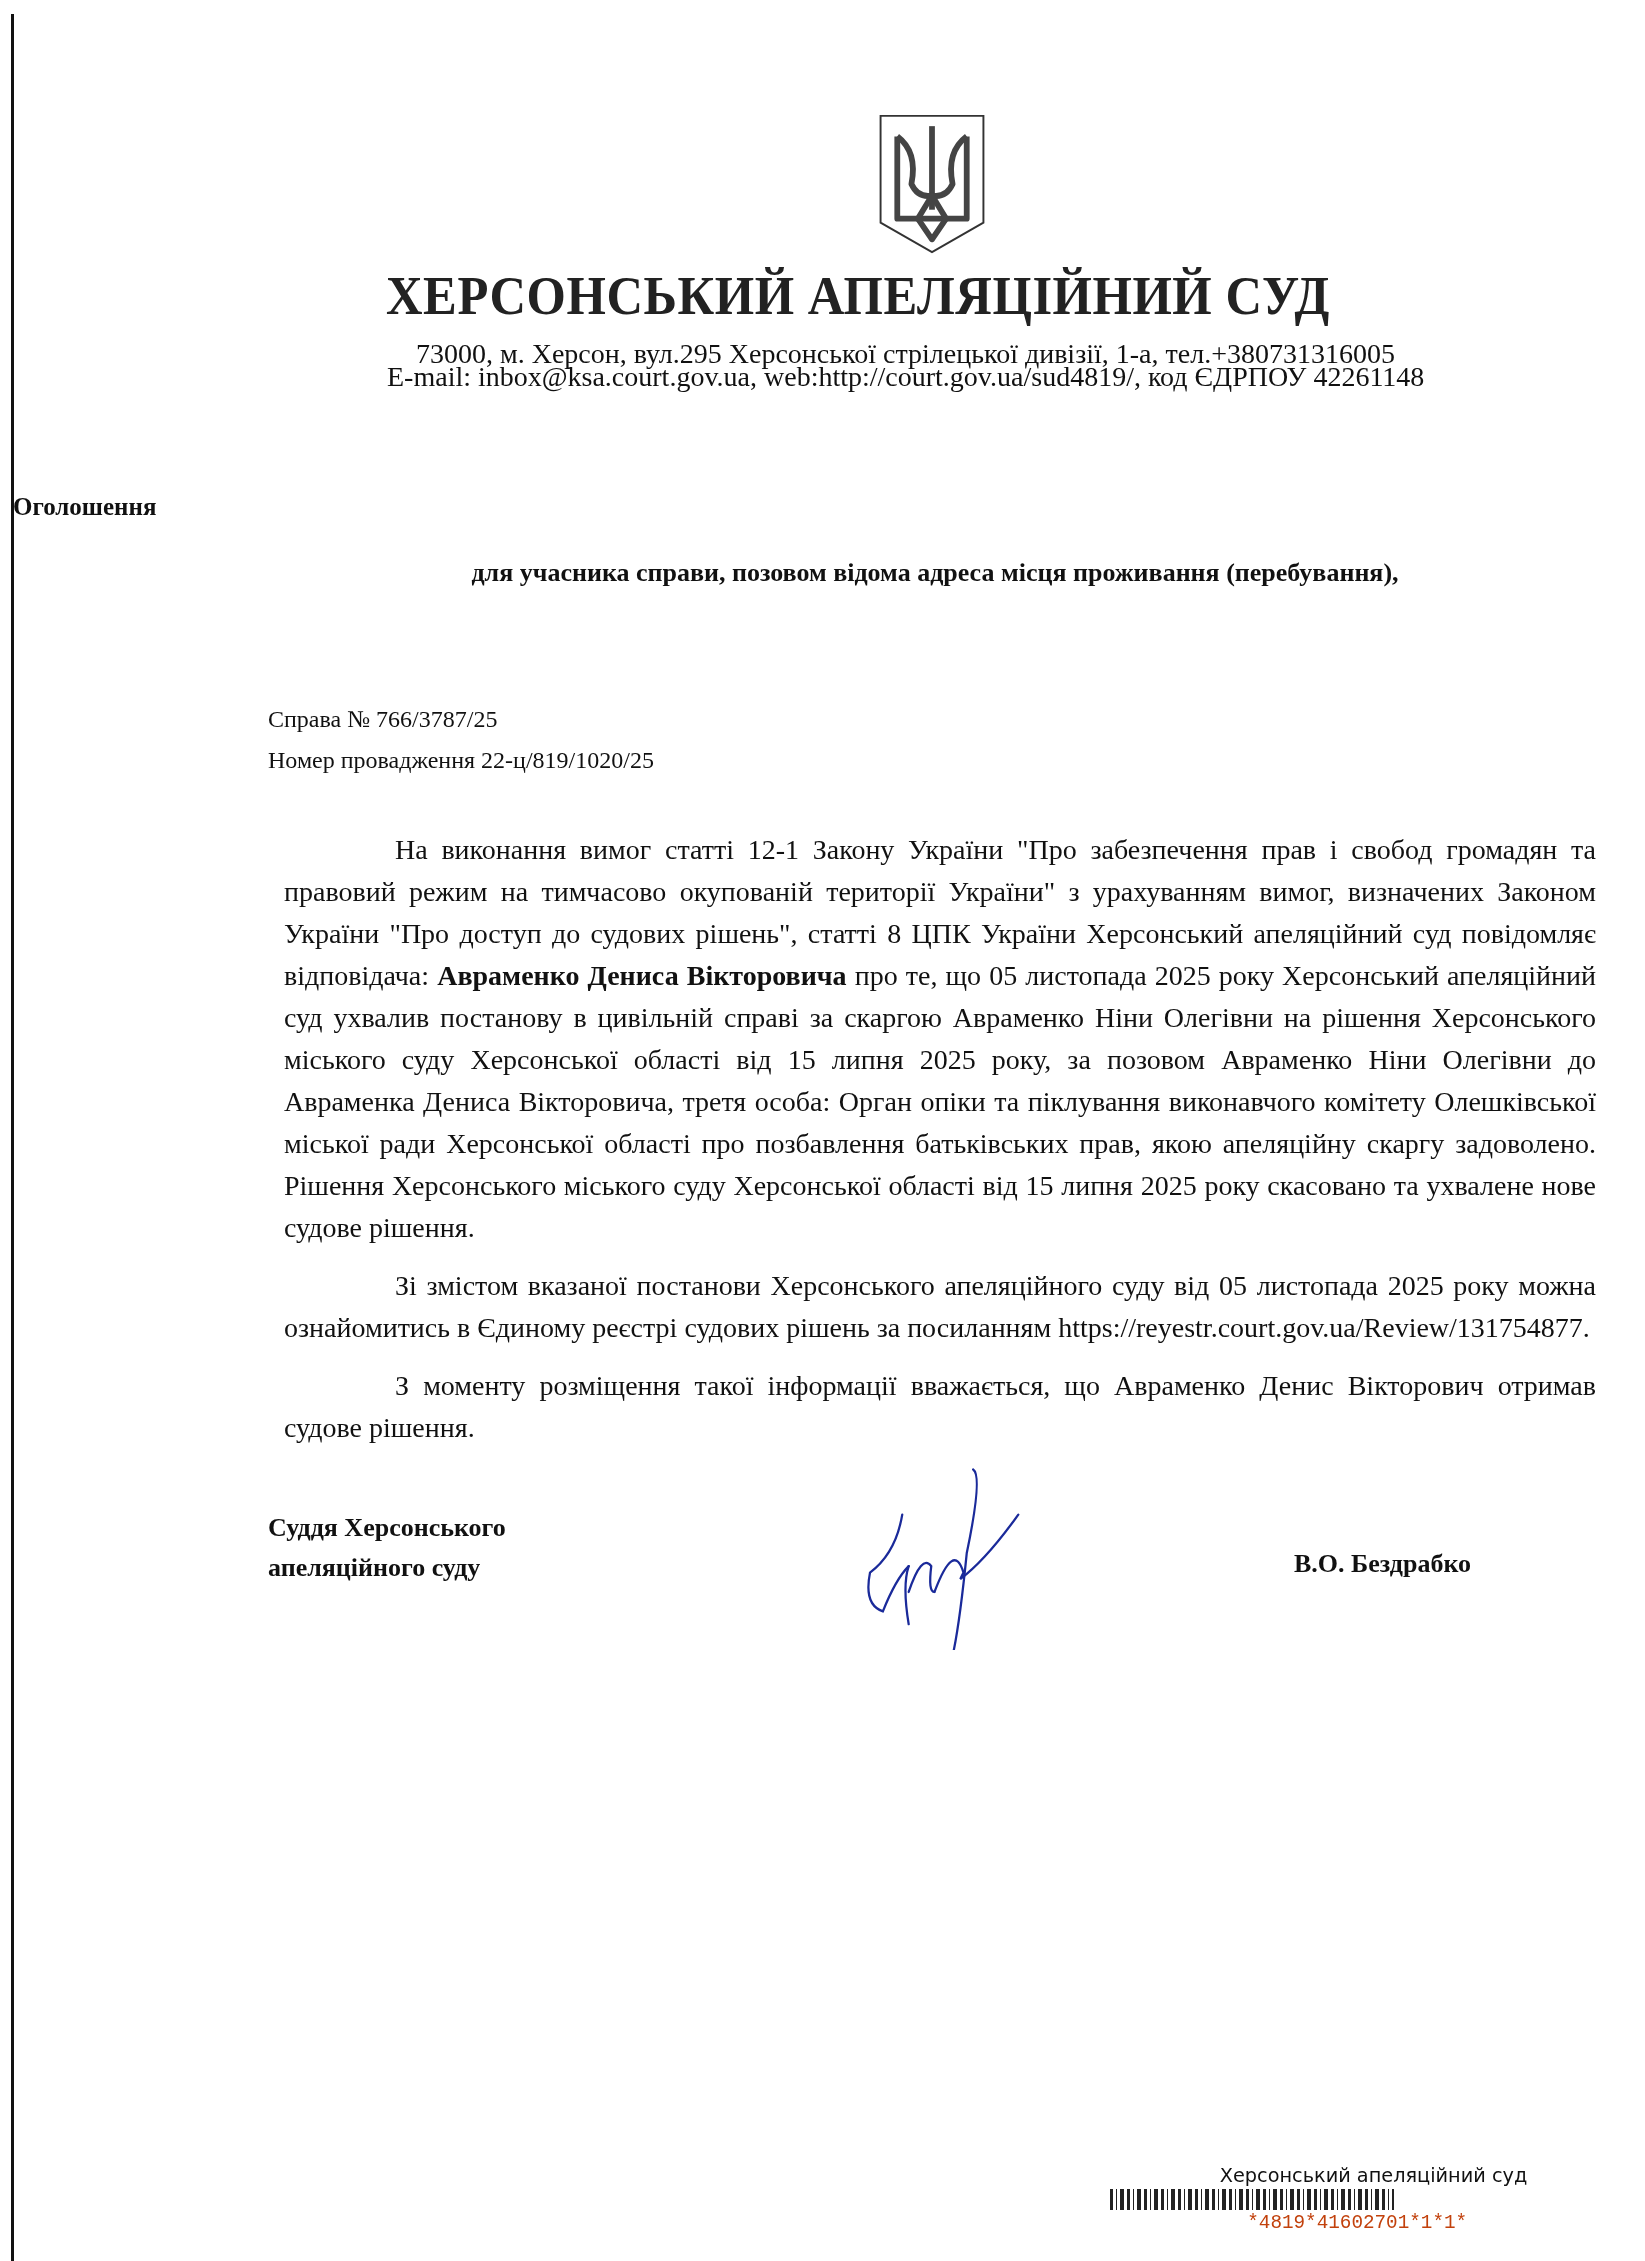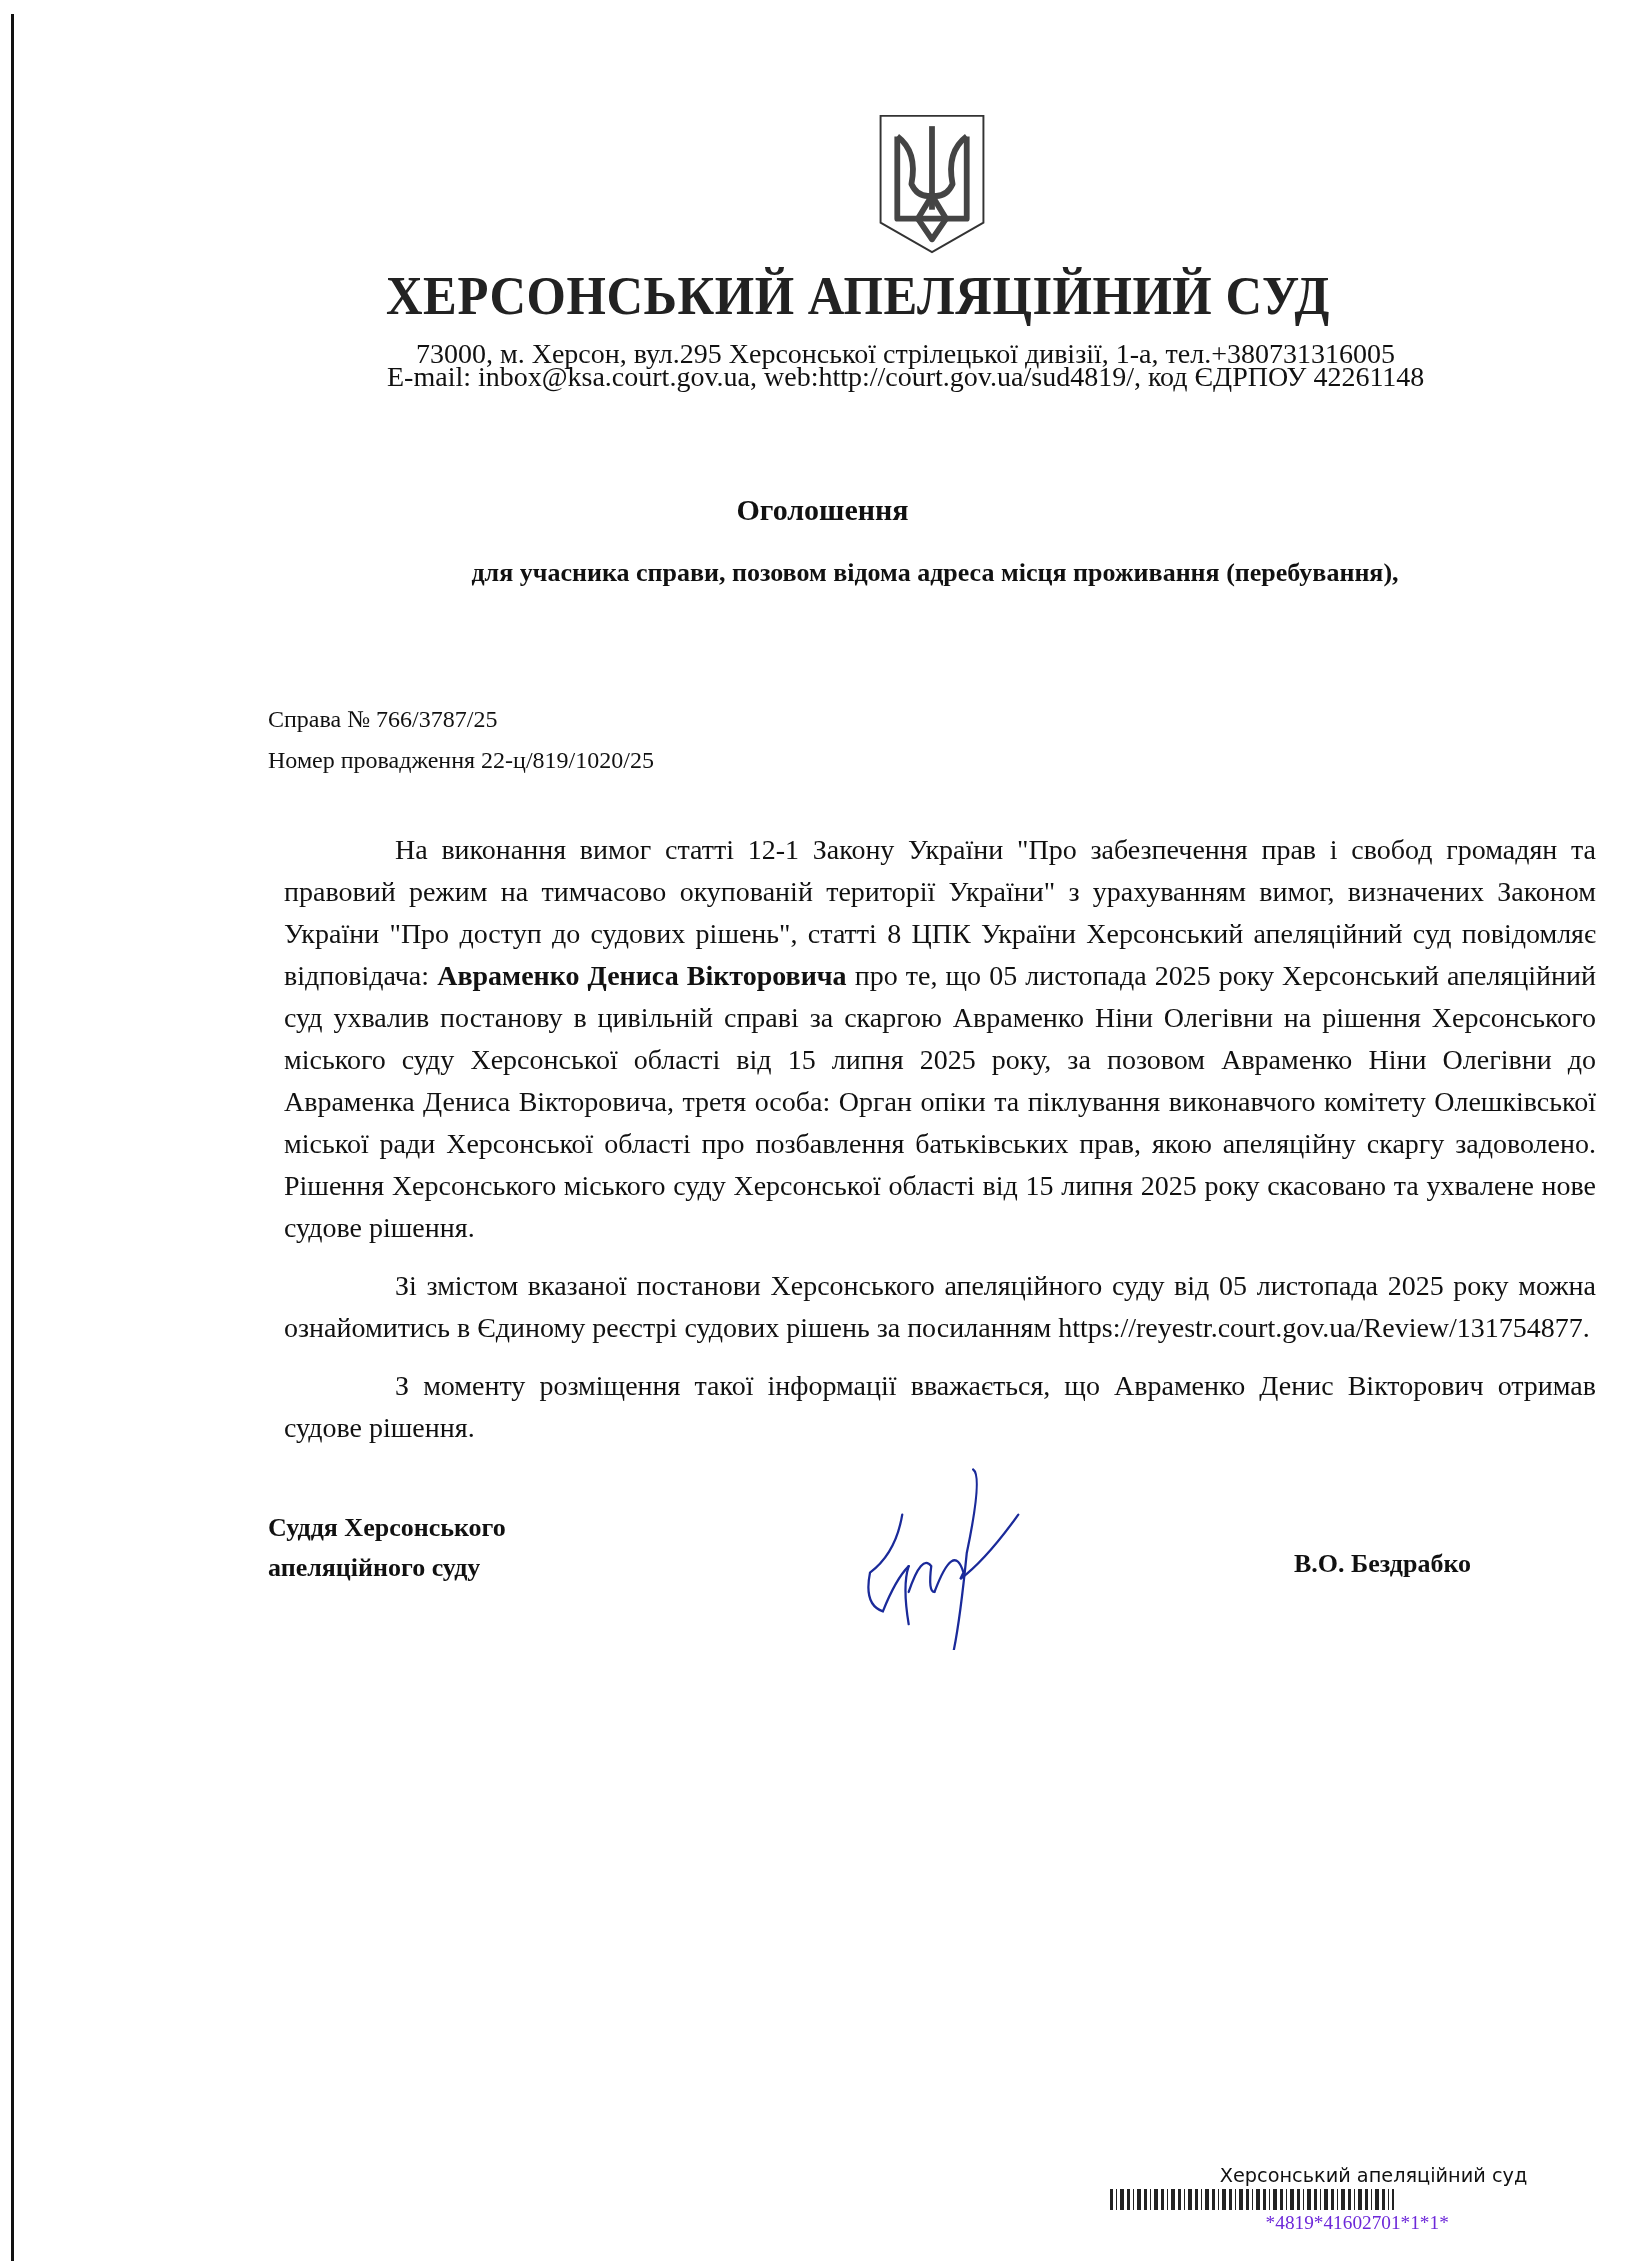--- a/index.html
+++ b/index.html
@@ -15,22 +15,22 @@
     transform: scaleX(0.92); transform-origin: center; padding-left: 77px; box-sizing: border-box;
     color: #222;
   }
   .addr {
     position: absolute; left: 0; width: 100%; text-align: center; font-size: 28px;
     padding-left: 438px; box-sizing: border-box; text-align: left;
   }
   .addr1 { top: 326px; left: 0; padding-left: 416px; margin-top: 12px; }
   .addr2 { top: 361px; left: 0; padding-left: 387px; }
   .title {
-    position: absolute; top: 493px; left: 0; width: 100%; text-align: center;
-    font-weight: bold; font-size: 30px; box-sizing: border-box;
+    position: absolute; top: 493px; left: 0; width: 100%; text-align: left;
+    font-weight: bold; font-size: 25px; padding-left: 13px; box-sizing: border-box;
   }
   .subtitle {
     position: absolute; top: 553px; left: 329px; width: 1212px; text-align: center;
     font-weight: bold; font-size: 26px; line-height: 39px;
   }
   .case {
     position: absolute; top: 699px; left: 268px; font-size: 24px; line-height: 41px;
   }
   .body-text {
     position: absolute; top: 813px; left: 268px; width: 1344px;
@@ -43,21 +43,21 @@
   }
   .signature { position: absolute; left: 857px; top: 1463px; width: 213px; height: 187px; }
   .sign-right {
     position: absolute; top: 1549px; left: 1294px; font-weight: bold; font-size: 26px;
   }
   .barcode-wrap { position: absolute; left: 1096px; top: 2166px; width: 516px; text-align: center; }
   .barcode-title { font-family: "DejaVu Sans", sans-serif; font-size: 19.3px; line-height: 20.6px; color: #111; padding-left: 39px; }
   .barcode-bars { height: 20.6px; margin: 2.6px 0 2.6px 14px; width: 284px;
     background: repeating-linear-gradient(90deg, #222 0 2.6px, #fff 2.6px 5.8px, #222 5.8px 7px, #fff 7px 10.3px, #222 10.3px 14px, #fff 14px 17px);
   }
-  .barcode-code { font-family: Liberation Serif, serif; font-size: 19.3px; color: #6d28d9; padding-left: 6.4px; }
+  .barcode-code { font-family: Liberation Mono, monospace; font-size: 19.3px; color: #c2410c; padding-left: 6.4px; }
 </style>
 </head>
 <body>
 
 <div class="scan-edge"></div>
 
 <svg class="coat" viewBox="0 0 168 220">
   <path d="M4 4 H164 V170 L84 216 L4 170 Z" fill="none" stroke="#333" stroke-width="3"></path>
   <g fill="none" stroke="#444" stroke-width="9" stroke-linejoin="round">
     <path d="M84 20 L84 150"></path>

